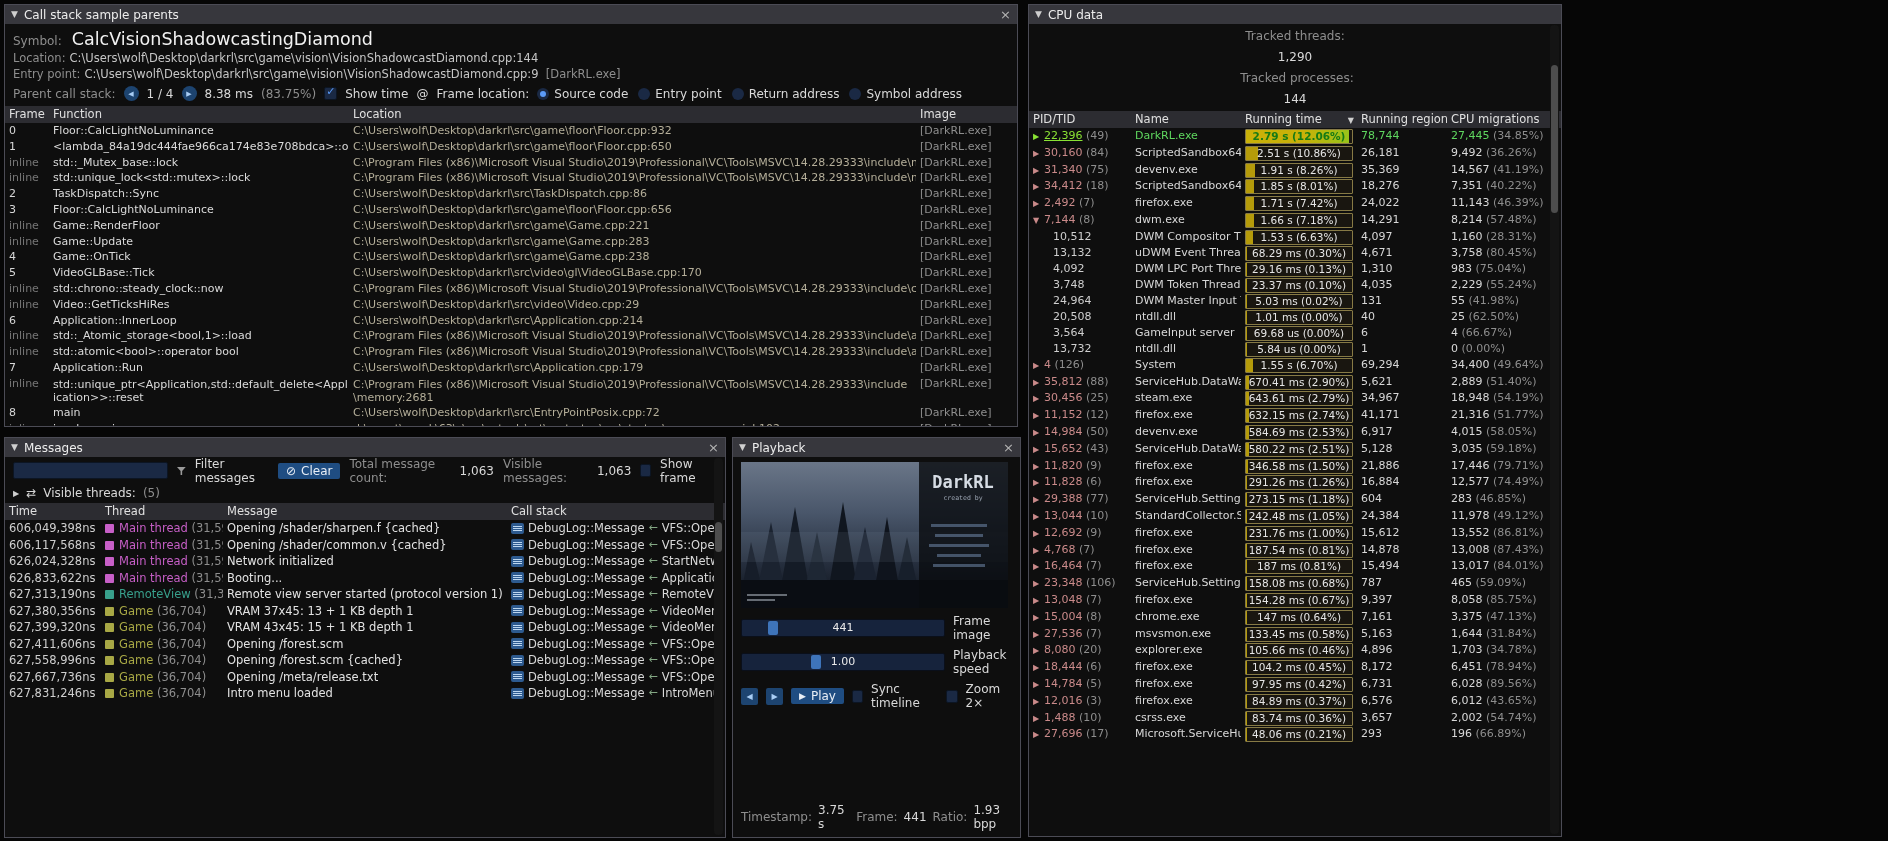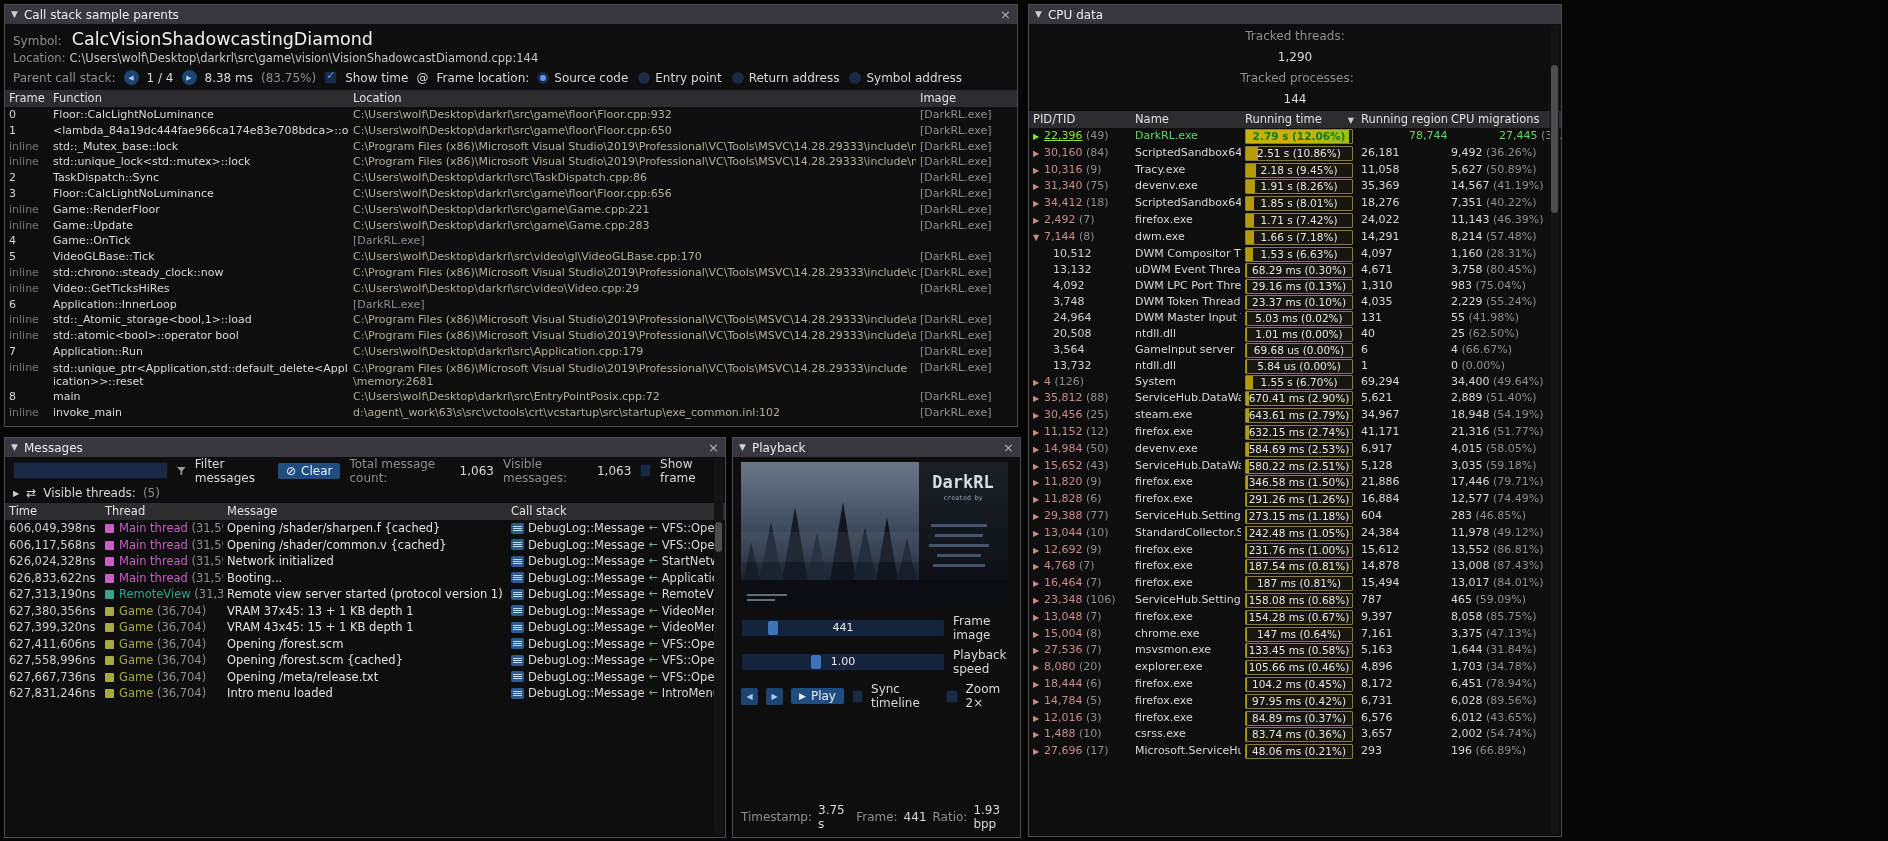--- a/index.html
+++ b/index.html
@@ -106,20 +106,23 @@
     <span class="tri">▼</span>
     <span class="title">Call stack sample parents</span>
     <span class="close">×</span>
   </div>
   <div class="sym-row">
     <span class="dim sym-label">Symbol:</span><span class="sym-name">CalcVisionShadowcastingDiamond</span>
   </div>
   <div class="loc-row">
     <span class="dim">Location:</span><span>C:\Users\wolf\Desktop\darkrl\src\game\vision\VisionShadowcastDiamond.cpp:144</span>
   </div>
+  <div class="loc-row">
+    <span class="dim">Entry point:</span><span>C:\Users\wolf\Desktop\darkrl\src\game\vision\VisionShadowcastDiamond.cpp:9</span>&nbsp;&nbsp;<span class="dim">[DarkRL.exe]</span>
+  </div>
   <div class="ctrl-row">
     <span class="dim">Parent call stack:</span>
     <span class="round-btn">◀</span>
     <span>1 / 4</span>
     <span class="round-btn">▶</span>
     <span>8.38 ms</span>
     <span class="dim">(83.75%)</span>
     <span class="cb checked"></span>
     <span>Show time</span>
     <span>@</span>
@@ -194,20 +197,21 @@
       </div>
       <div class="trow">
         <span class="cell cs-frame inline-lbl">inline</span>
         <span class="cell cs-fn">Game::Update</span>
         <span class="cell cs-loc">C:\Users\wolf\Desktop\darkrl\src\game\Game.cpp:283</span>
         <span class="cell cs-img">[DarkRL.exe]</span>
       </div>
       <div class="trow">
         <span class="cell cs-frame">4</span>
         <span class="cell cs-fn">Game::OnTick</span>
+        <span class="cell cs-loc">C:\Users\wolf\Desktop\darkrl\src\game\Game.cpp:238</span>
         <span class="cell cs-img">[DarkRL.exe]</span>
       </div>
       <div class="trow">
         <span class="cell cs-frame">5</span>
         <span class="cell cs-fn">VideoGLBase::Tick</span>
         <span class="cell cs-loc">C:\Users\wolf\Desktop\darkrl\src\video\gl\VideoGLBase.cpp:170</span>
         <span class="cell cs-img">[DarkRL.exe]</span>
       </div>
       <div class="trow">
         <span class="cell cs-frame inline-lbl">inline</span>
@@ -217,20 +221,21 @@
       </div>
       <div class="trow">
         <span class="cell cs-frame inline-lbl">inline</span>
         <span class="cell cs-fn">Video::GetTicksHiRes</span>
         <span class="cell cs-loc">C:\Users\wolf\Desktop\darkrl\src\video\Video.cpp:29</span>
         <span class="cell cs-img">[DarkRL.exe]</span>
       </div>
       <div class="trow">
         <span class="cell cs-frame">6</span>
         <span class="cell cs-fn">Application::InnerLoop</span>
+        <span class="cell cs-loc">C:\Users\wolf\Desktop\darkrl\src\Application.cpp:214</span>
         <span class="cell cs-img">[DarkRL.exe]</span>
       </div>
       <div class="trow">
         <span class="cell cs-frame inline-lbl">inline</span>
         <span class="cell cs-fn">std::_Atomic_storage&lt;bool,1&gt;::load</span>
         <span class="cell cs-loc">C:\Program Files (x86)\Microsoft Visual Studio\2019\Professional\VC\Tools\MSVC\14.28.29333\include\atomic:676</span>
         <span class="cell cs-img">[DarkRL.exe]</span>
       </div>
       <div class="trow">
         <span class="cell cs-frame inline-lbl">inline</span>
@@ -574,46 +579,34 @@
   <div id="cpu-body">
       <div class="trow">
         <span class="cell p-pid"><span class="exp" style="color: rgb(138, 226, 52);">▶</span><span style="color: rgb(138, 226, 52); text-decoration: underline;">22,396</span><span class="dim"> (49)</span></span>
         <span class="cell p-name" style="color: rgb(95, 215, 95);">DarkRL.exe</span>
         <span class="cell p-time">
           <div class="bar-box localbar">
             <div class="bar-fill" style="width: 103px;"></div>
             <div class="bar-txt">2.79 s (12.06%)</div>
           </div>
         </span>
-        <span class="cell p-regions" style="color: rgb(95, 215, 95); margin-left: 48px;">78,744</span>
+        <span class="cell p-regions" style="color: rgb(95, 215, 95);">78,744</span>
         <span class="cell p-mig"><span style="color: rgb(95, 215, 95);">27,445</span><span class="dim"> (34.85%)</span></span>
       </div>
       <div class="trow">
         <span class="cell p-pid"><span class="exp" style="color: rgb(202, 138, 138);">▶</span><span style="color: rgb(202, 138, 138);">30,160</span><span class="dim"> (84)</span></span>
         <span class="cell p-name">ScriptedSandbox64.exe</span>
         <span class="cell p-time">
           <div class="bar-box">
             <div class="bar-fill" style="width: 12px;"></div>
             <div class="bar-txt">2.51 s (10.86%)</div>
           </div>
         </span>
         <span class="cell p-regions">26,181</span>
         <span class="cell p-mig"><span>9,492</span><span class="dim"> (36.26%)</span></span>
-      </div>
-      <div class="trow">
-        <span class="cell p-pid"><span class="exp" style="color: rgb(202, 138, 138);">▶</span><span style="color: rgb(202, 138, 138);">10,316</span><span class="dim"> (9)</span></span>
-        <span class="cell p-name">Tracy.exe</span>
-        <span class="cell p-time">
-          <div class="bar-box">
-            <div class="bar-fill" style="width: 10px;"></div>
-            <div class="bar-txt">2.18 s (9.45%)</div>
-          </div>
-        </span>
-        <span class="cell p-regions">11,058</span>
-        <span class="cell p-mig"><span>5,627</span><span class="dim"> (50.89%)</span></span>
       </div>
       <div class="trow">
         <span class="cell p-pid"><span class="exp" style="color: rgb(202, 138, 138);">▶</span><span style="color: rgb(202, 138, 138);">31,340</span><span class="dim"> (75)</span></span>
         <span class="cell p-name">devenv.exe</span>
         <span class="cell p-time">
           <div class="bar-box">
             <div class="bar-fill" style="width: 9px;"></div>
             <div class="bar-txt">1.91 s (8.26%)</div>
           </div>
         </span>

